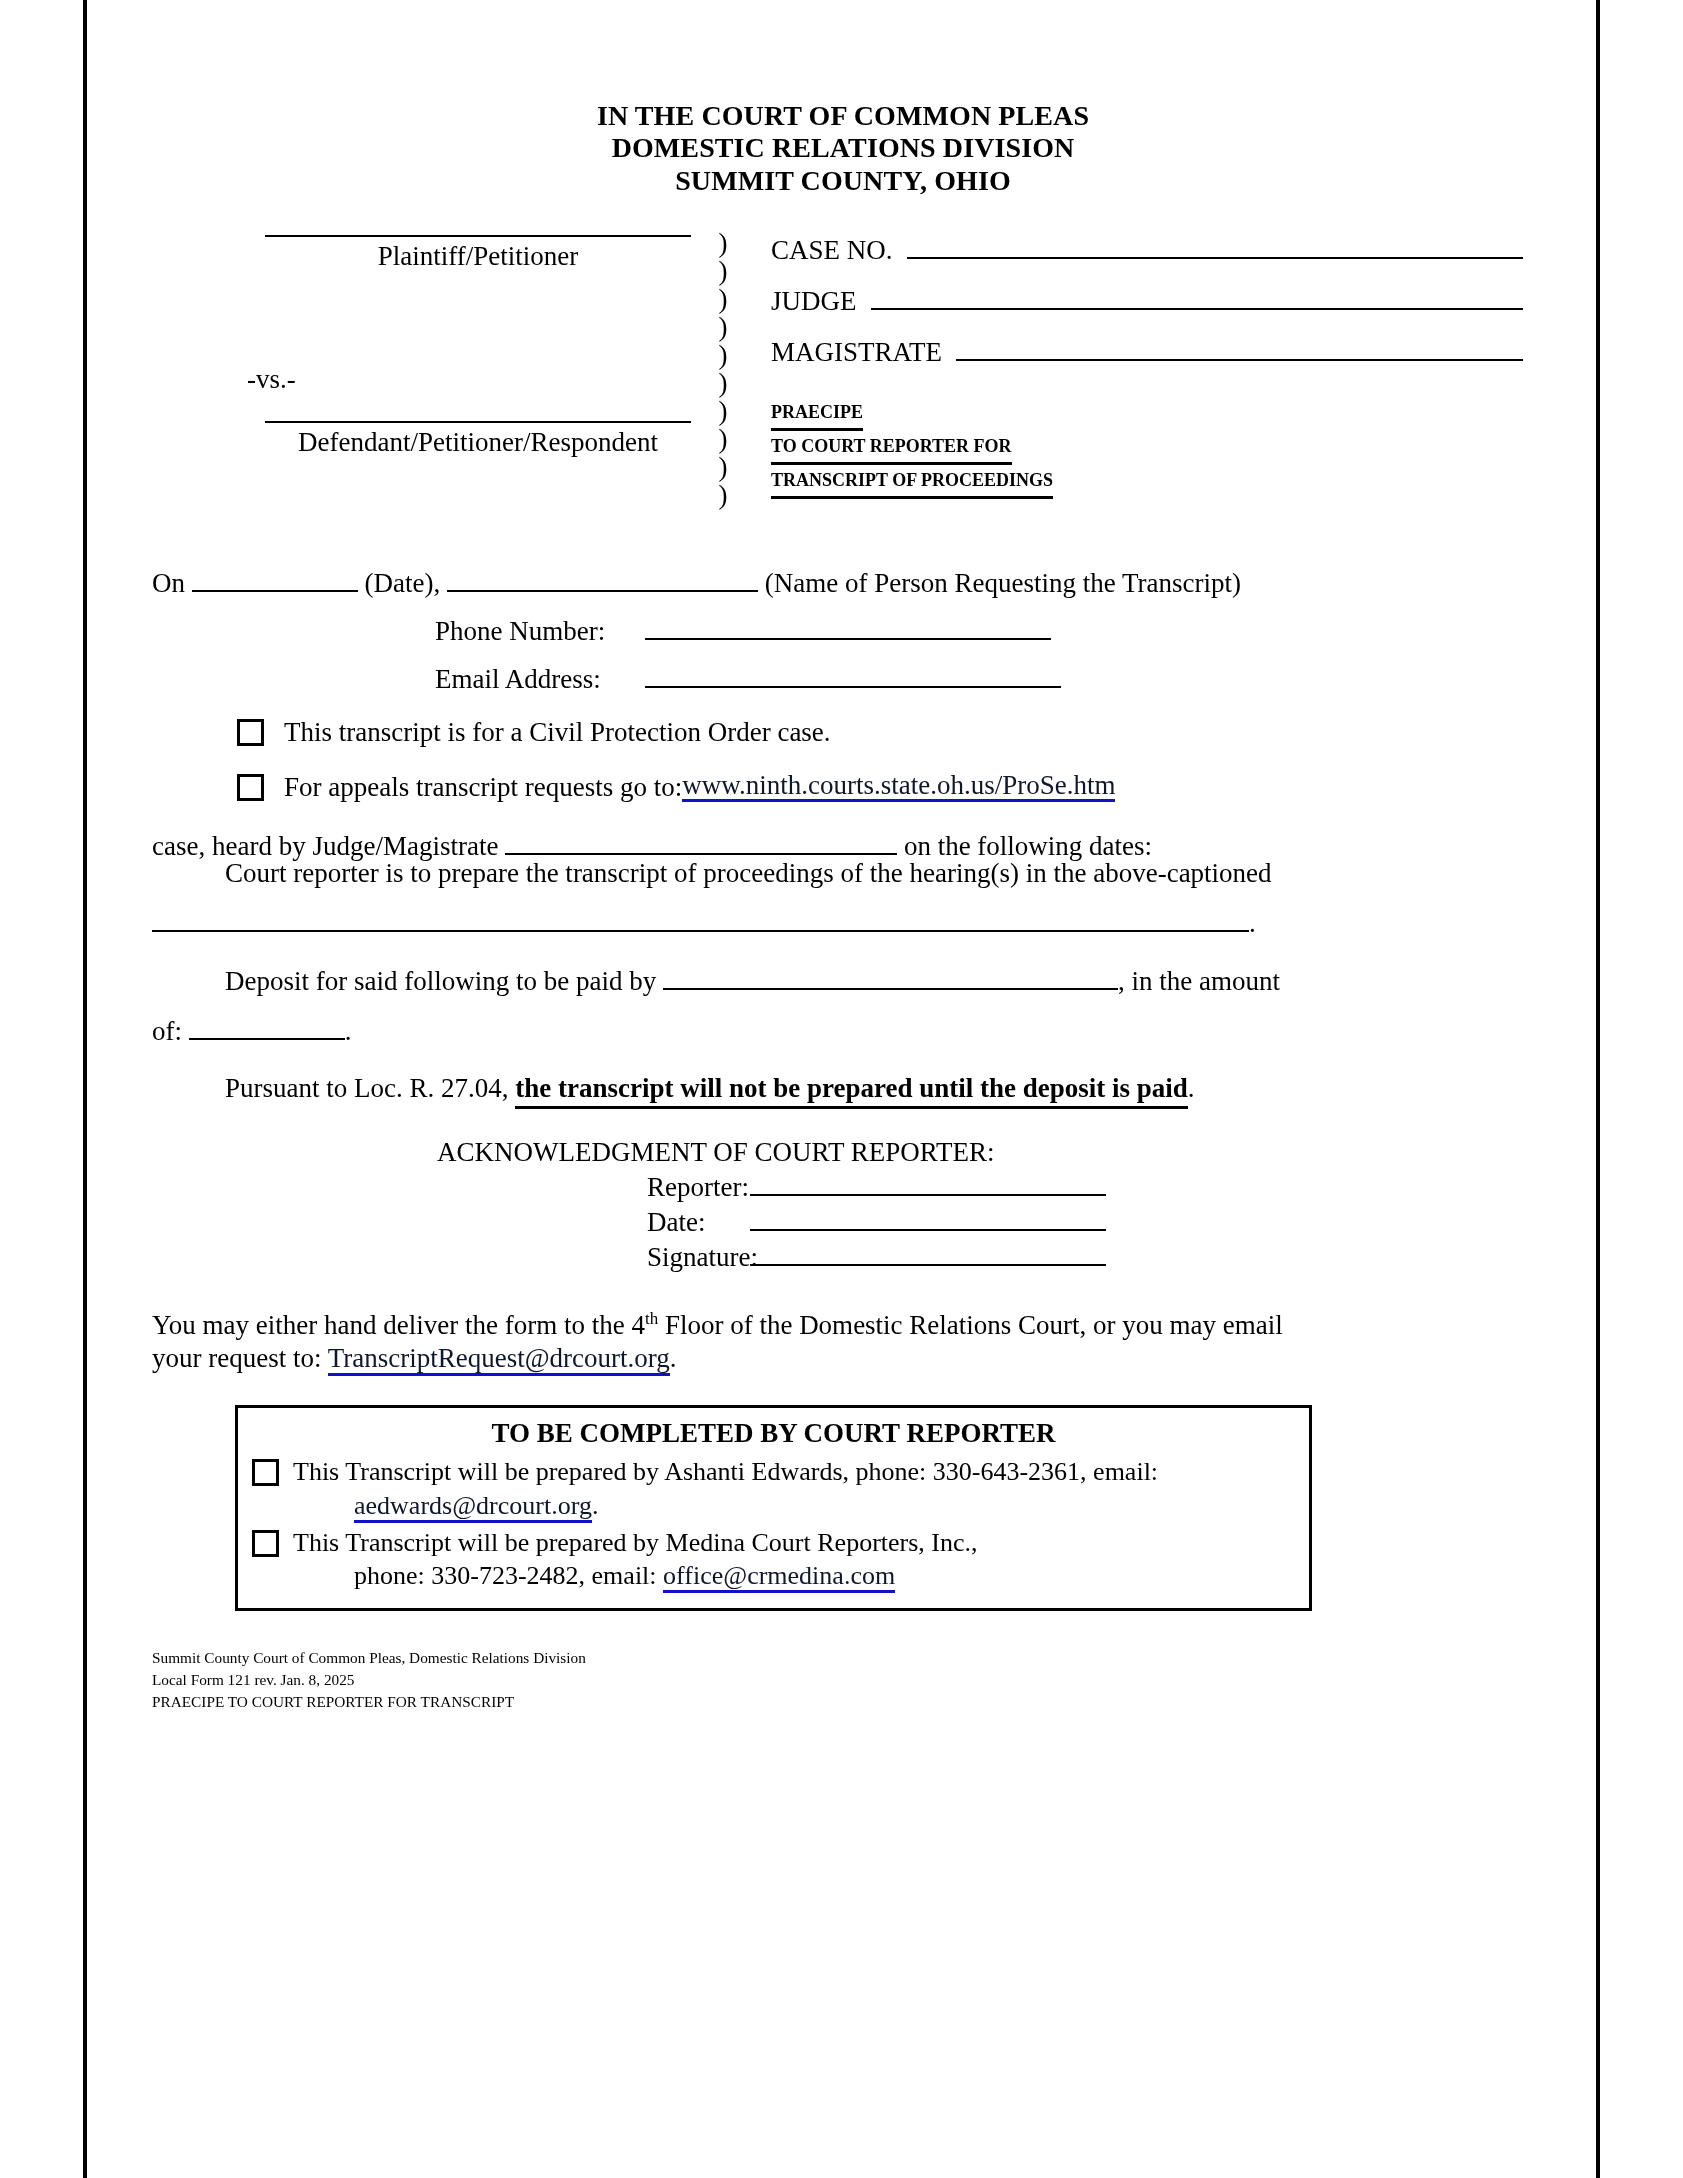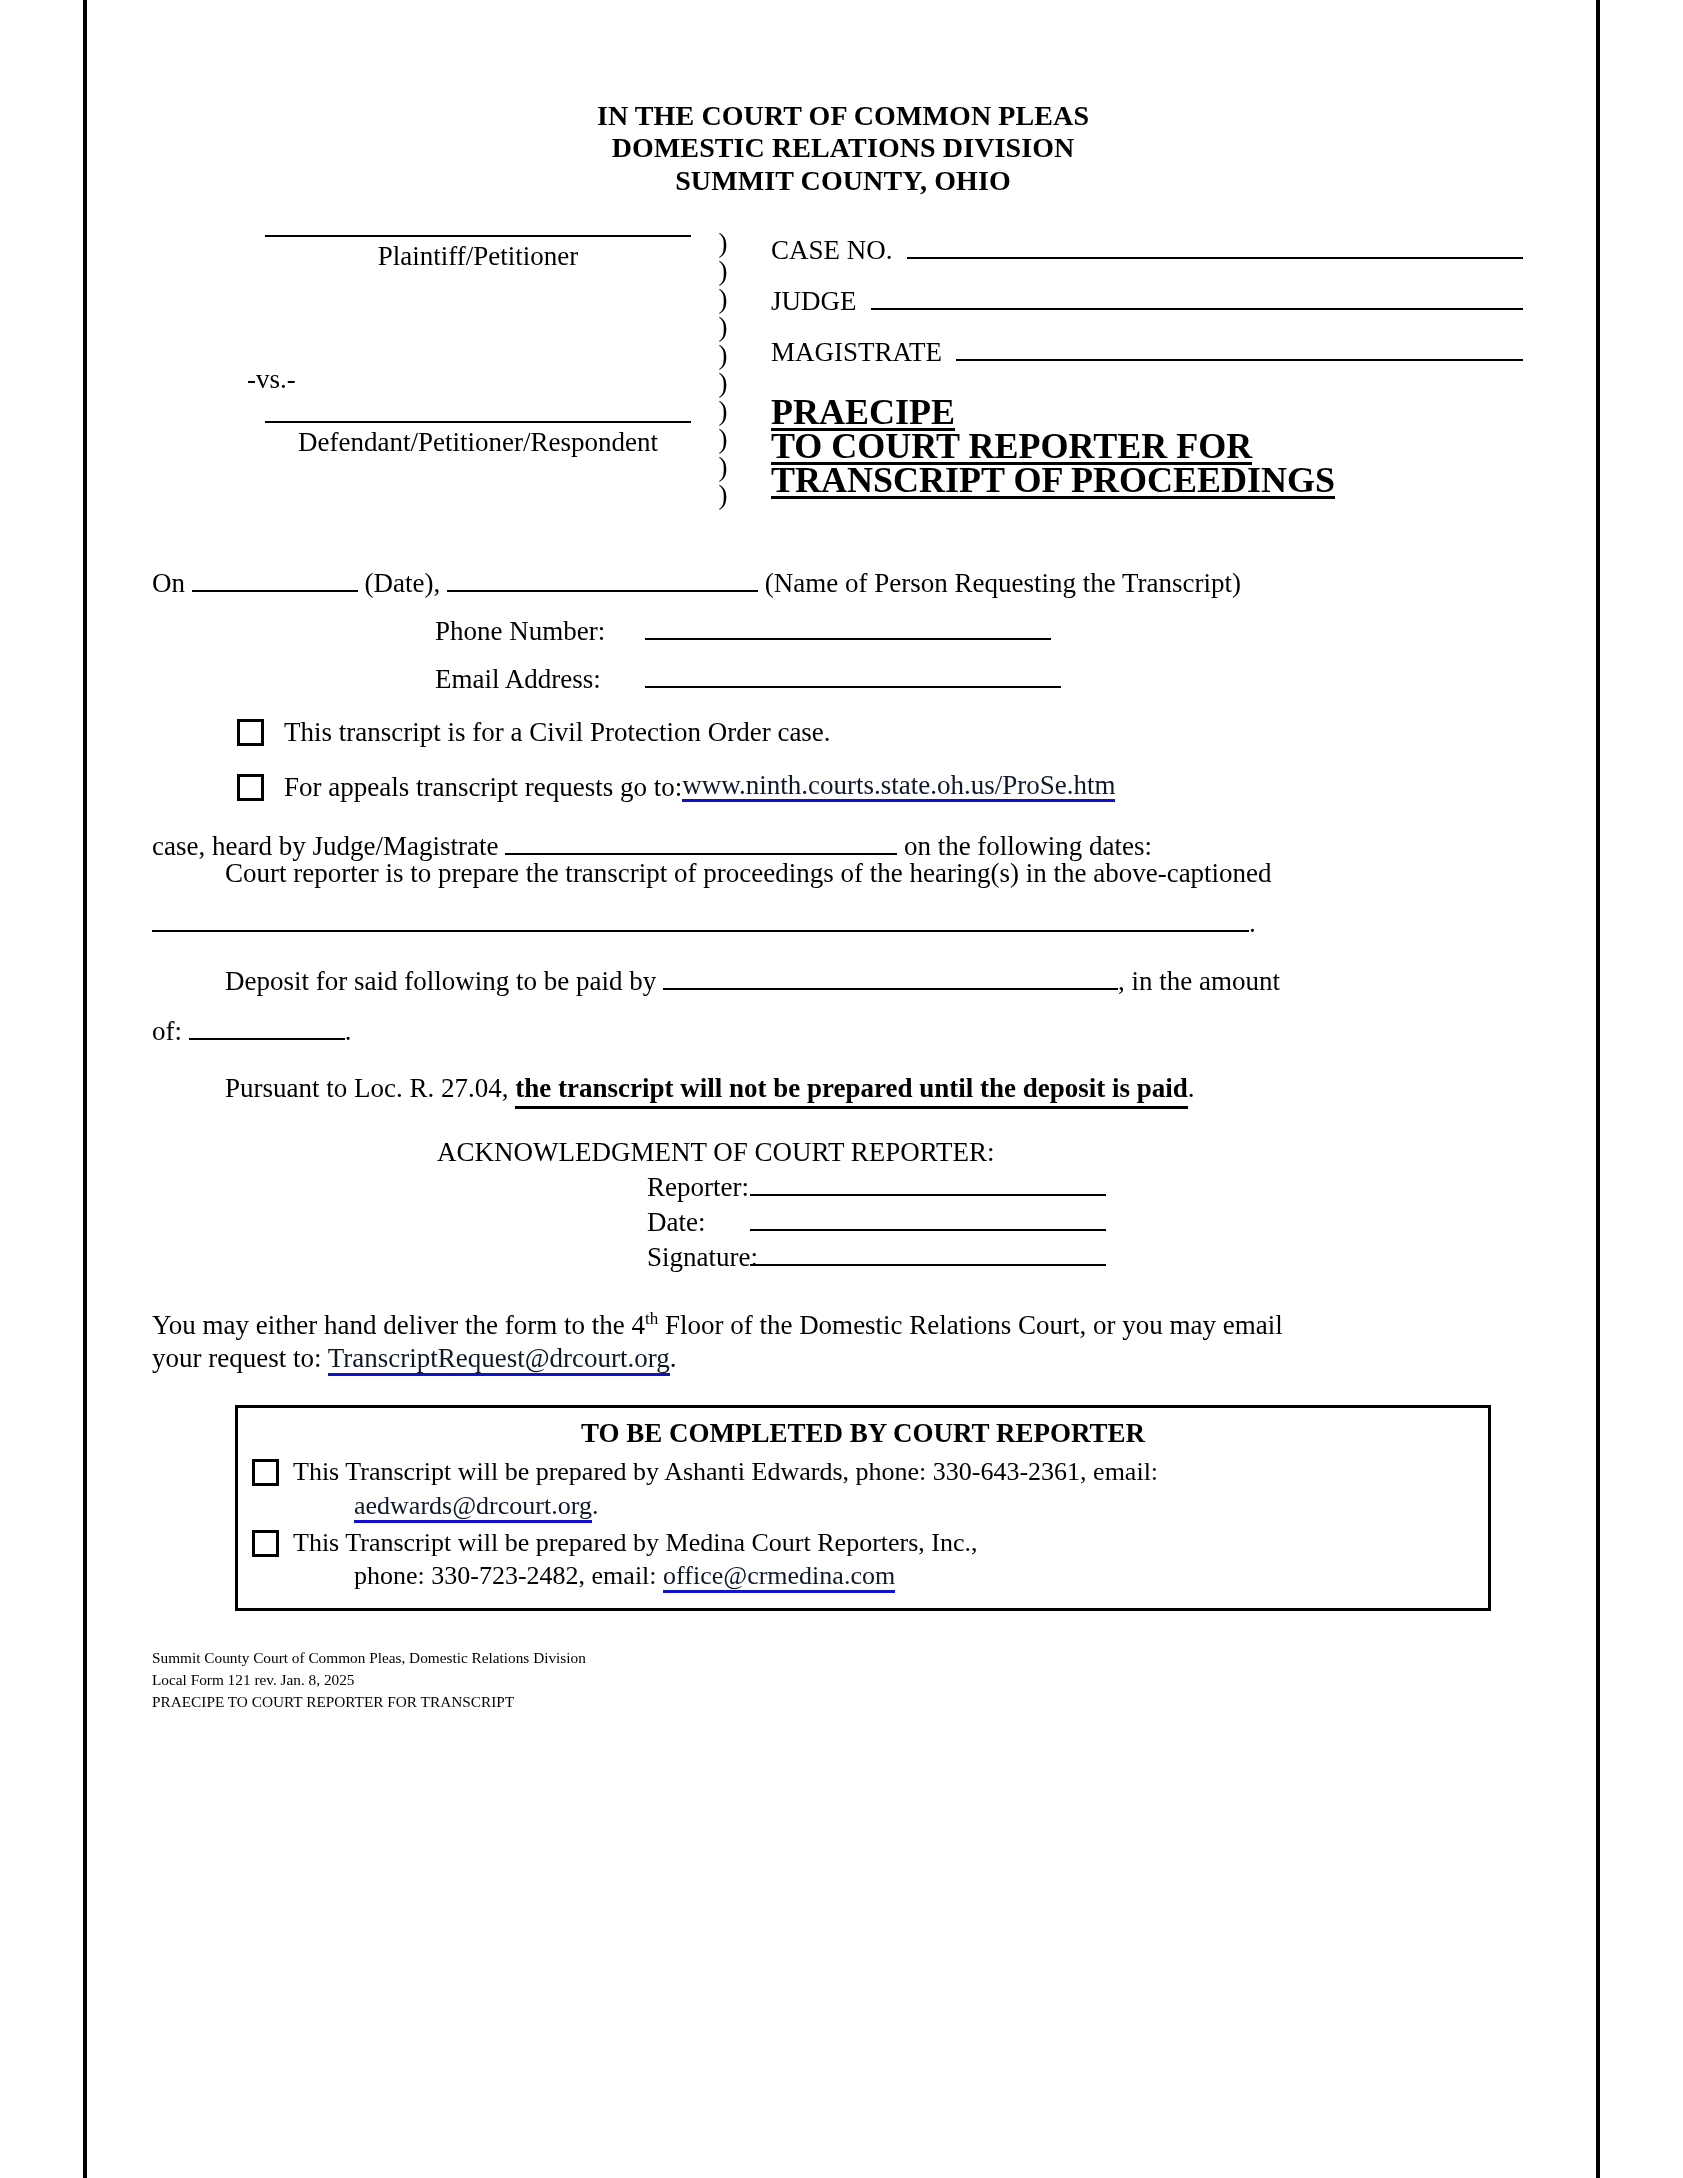--- a/index.html
+++ b/index.html
@@ -116,21 +116,21 @@
   .field-row .blank {
     flex: 1 1 auto;
     border-bottom: 2px solid #000;
     height: 22px;
     margin-left: 14px;
   }
 
   .praecipe {
     margin-top: 10px;
     font-weight: bold;
-    font-size: 36px;
+    font-size: 18px;
     line-height: 29px;
   }
   .praecipe span {
     display: inline-block;
     border-bottom: 3px solid #000;
     padding-bottom: 1px;
   }
   .praecipe div { margin-bottom: 1px; }
 
   
@@ -225,21 +225,21 @@
     margin-top: 38px;
     font-size: 27px;
     line-height: 1.22;
   }
   .deliver sup { font-size: 17px; vertical-align: super; }
 
   
   .reporter-box {
     margin-top: 30px;
     margin-left: 83px;
-    width: 1256px;
+    width: 1077px;
     border: 3px solid #000;
     box-sizing: border-box;
     padding: 12px 14px 16px 14px;
     font-size: 26px;
   }
   .box-title {
     text-align: center;
     font-weight: bold;
     font-size: 27px;
     margin-bottom: 8px;

